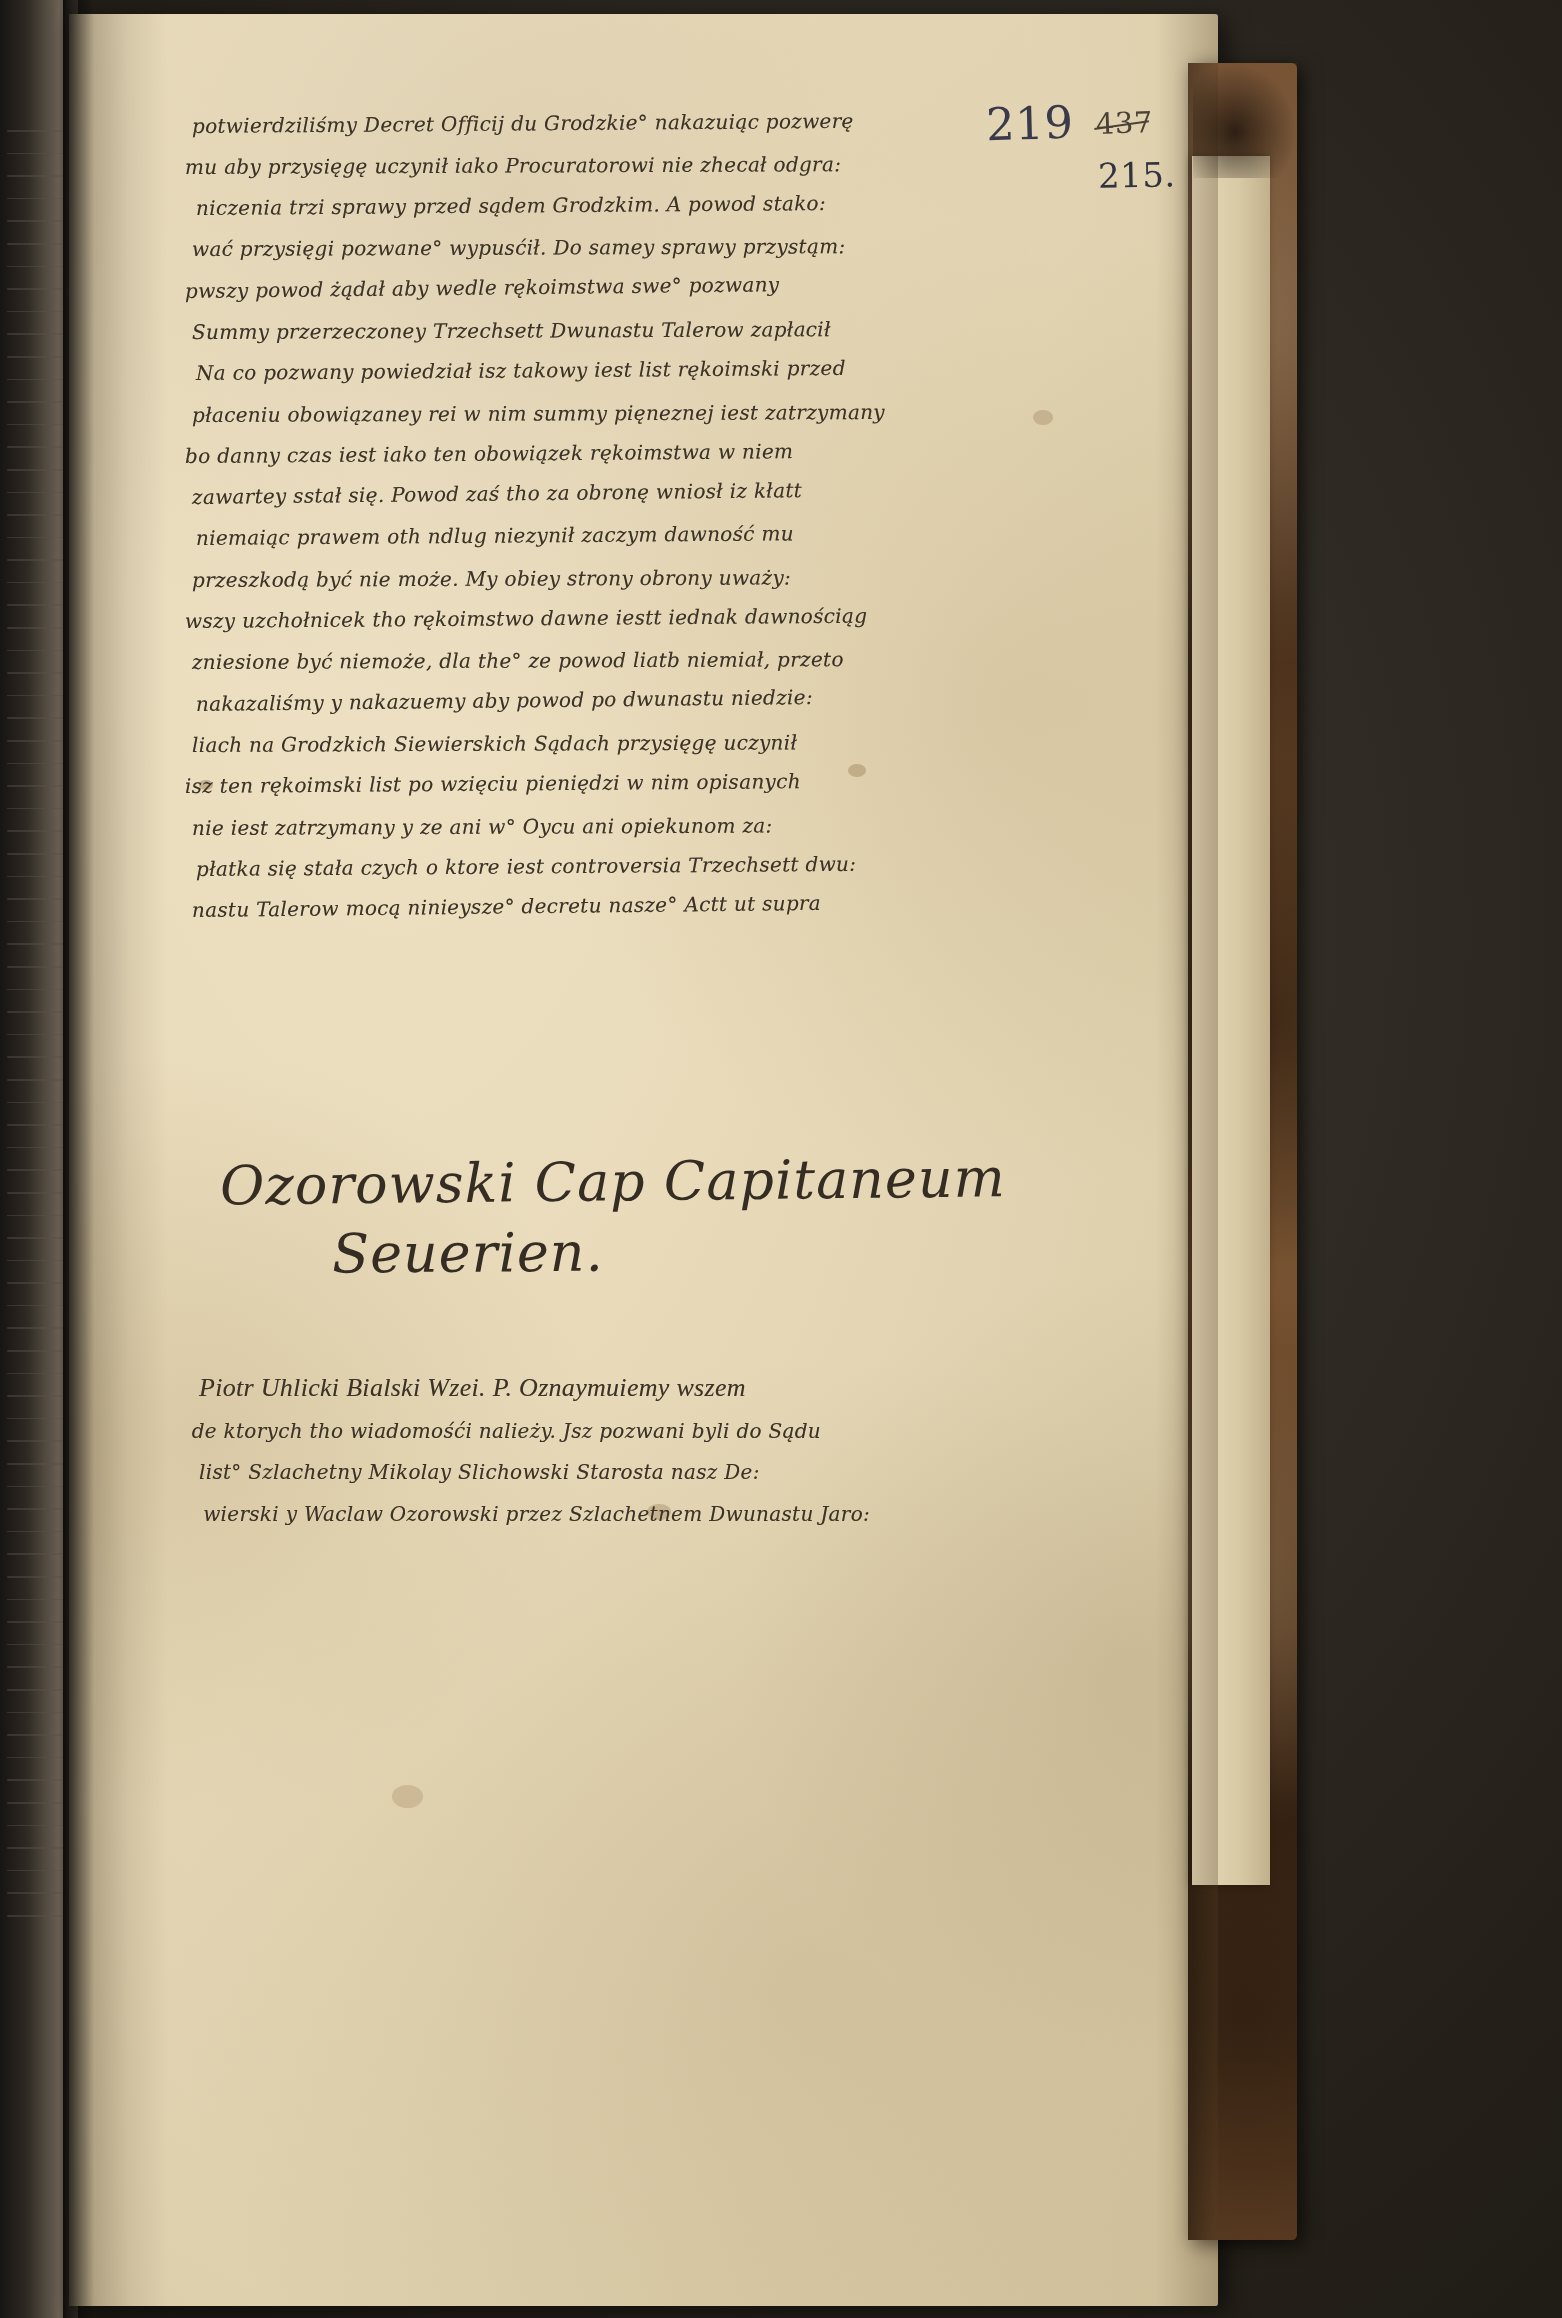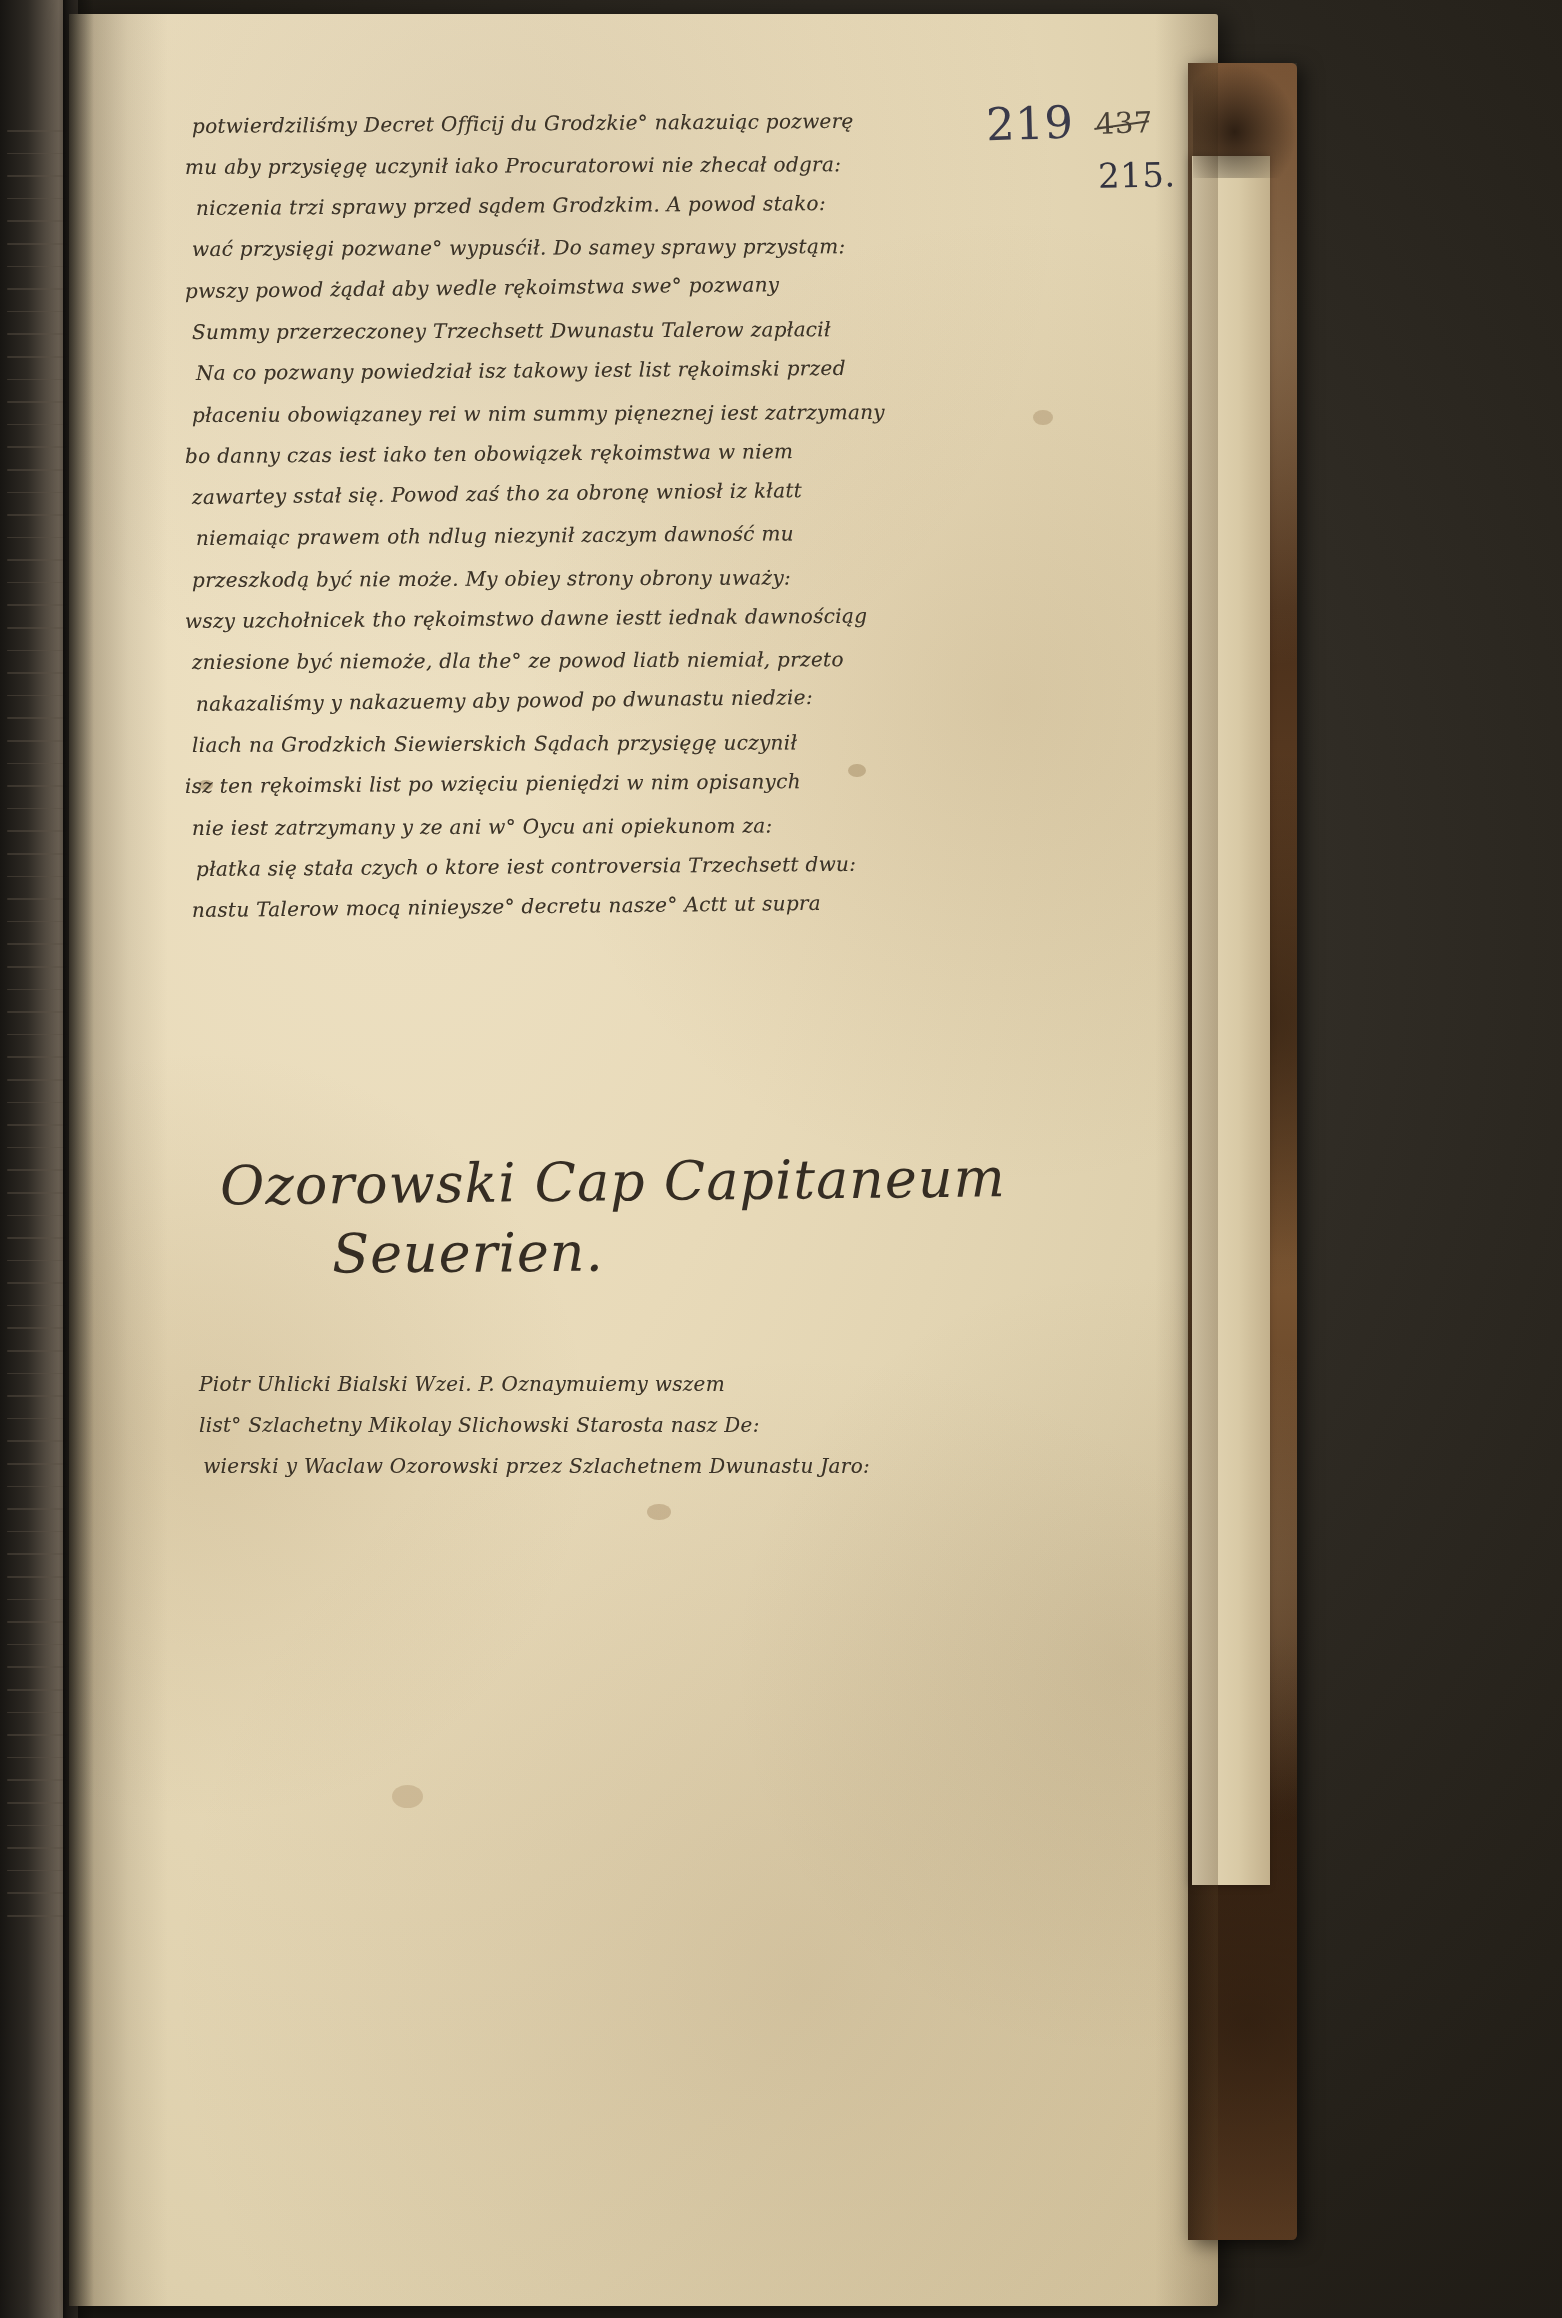--- a/index.html
+++ b/index.html
@@ -261,21 +261,22 @@
   }
 
   
   .hand-block-2 {
     position: absolute;
     left: 130px;
     top: 1360px;
     width: 896px;
   }
   .hand-block-2 .hline:first-child {
-    font-size: 20px;
+    font-size: 26px;
+    font-family: Liberation Serif, serif;
   }
 
   
   .spot {
     position: absolute;
     border-radius: 50%;
     pointer-events: none;
   }
 
   
@@ -430,20 +431,21 @@
         <div class="hline indent-0">nastu Talerow mocą ninieysze° decretu nasze° Actt ut supra</div>
       </div>
 
       <div class="signature">
         <div class="sig-line-1">Ozorowski Cap Capitaneum</div>
         <div class="sig-line-2">Seuerien.</div>
       </div>
 
       <div class="hand-block-2">
         <div class="hline indent-0">Piotr Uhlicki Bialski Wzei. P.  Oznaymuiemy wszem</div>
+        <div class="hline indent-1">de ktorych tho wiadomośći nalieży. Jsz pozwani byli do Sądu</div>
         <div class="hline indent-0">list° Szlachetny Mikolay Slichowski Starosta nasz De:</div>
         <div class="hline indent-2">wierski y Waclaw Ozorowski przez Szlachetnem Dwunastu Jaro:</div>
       </div>
 
     </div>
   </div>
 
   <div class="gutter"></div>
 
 </div>

